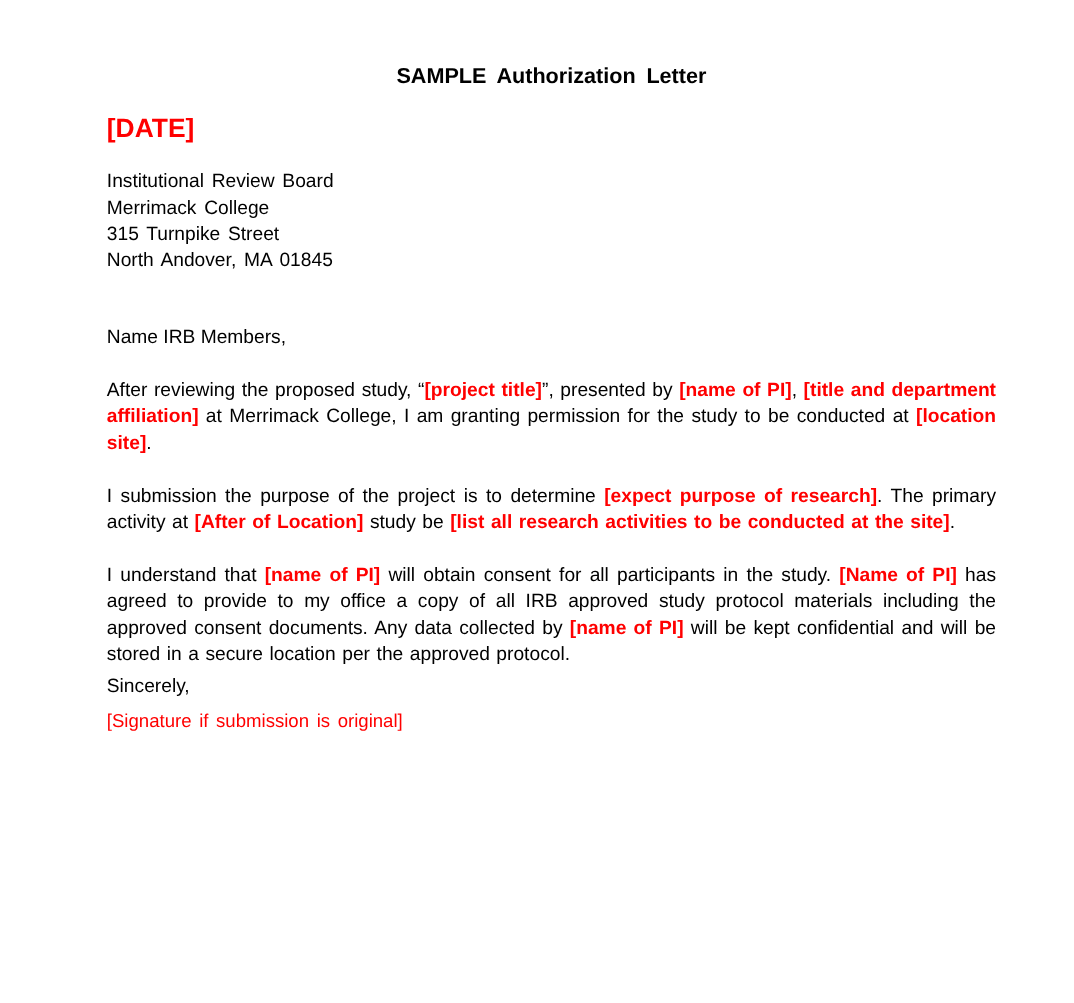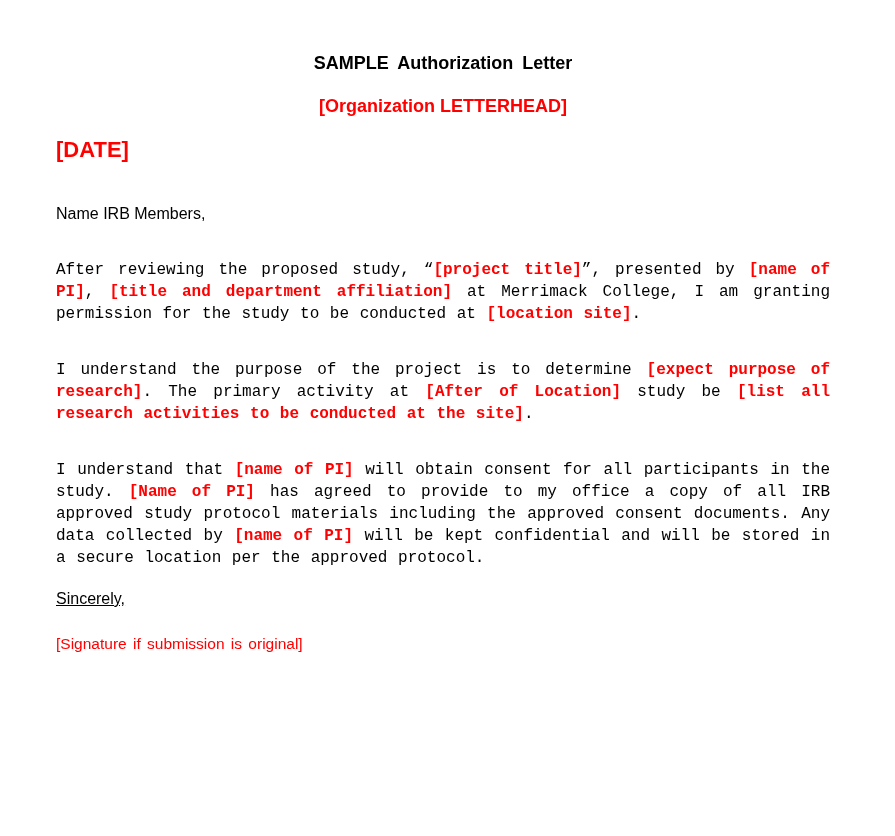--- a/index.html
+++ b/index.html
@@ -6,21 +6,21 @@
   * { box-sizing: border-box; }
   html, body { margin: 0; padding: 0; background: var(--paper); }
   .page {
     width: 892px;
     height: 836px;
     background: var(--paper);
     color: var(--ink);
     font-family: "Liberation Sans", sans-serif;
     font-size: 16px;
     line-height: 22px;
-    padding: 28px 62px 0 56px;
+    padding: 28px 62px 0 89px;
     overflow: hidden;
   }
   .doc-title {
     text-align: center;
     font-weight: bold;
     font-size: 18px;
     line-height: 22px;
     margin-top: 24px;
     word-spacing: 4px;
   }
@@ -36,52 +36,56 @@
     font-weight: bold;
     font-size: 22px;
     line-height: 22px;
     color: var(--red);
     margin-top: 22px;
   }
   .address { margin-top: 23px; }
   .address div { line-height: 22px; word-spacing: 2px; }
   .salutation { margin-top: 42px; }
   .para {
-    margin: 34px 0 0 0;
+    margin: 22px 0 0 0;
     text-align: justify;
     word-spacing: 1px;
-    font-family: Liberation Mono, monospace;
   }
   .para .ph { color: var(--red); font-weight: bold; }
-  .closing { margin-top: 19px; text-decoration: underline; }
-  .signature-block { margin-top: 22px; }
+  .closing { margin-top: 5px; }
+  .signature-block { margin-top: 6px; }
   .sig-line {
     color: var(--red);
     font-size: 15.5px;
     line-height: 23px;
     word-spacing: 2px;
   }
 </style>
 </head>
 <body>
 
 <div class="page">
 
   <div class="doc-title">SAMPLE Authorization Letter</div>
 
-  <div class="letterhead">[Organization LETTERHEAD]</div>
 
   <div class="date-line">[DATE]</div>
 
+  <div class="address">
+    <div>Institutional Review Board</div>
+    <div>Merrimack College</div>
+    <div>315 Turnpike Street</div>
+    <div>North Andover, MA 01845</div>
+  </div>
 
   <div class="salutation">Name IRB Members,</div>
 
   <p class="para"><span class="txt">After reviewing the proposed study, “</span><span class="ph">[project title]</span><span class="txt">”, presented by </span><span class="ph">[name of PI]</span><span class="txt">, </span><span class="ph">[title and department affiliation]</span><span class="txt"> at Merrimack College, I am granting permission for the study to be conducted at </span><span class="ph">[location site]</span><span class="txt">.</span></p>
 
-  <p class="para"><span class="txt">I understand the purpose of the project is to determine </span><span class="ph">[expect purpose of research]</span><span class="txt">. The primary activity at </span><span class="ph">[After of Location]</span><span class="txt"> study be </span><span class="ph">[list all research activities to be conducted at the site]</span><span class="txt">.</span></p>
+  <p class="para"><span class="txt">I submission the purpose of the project is to determine </span><span class="ph">[expect purpose of research]</span><span class="txt">. The primary activity at </span><span class="ph">[After of Location]</span><span class="txt"> study be </span><span class="ph">[list all research activities to be conducted at the site]</span><span class="txt">.</span></p>
 
 
   <p class="para"><span class="txt">I understand that </span><span class="ph">[name of PI]</span><span class="txt"> will obtain consent for all participants in the study. </span><span class="ph">[Name of PI]</span><span class="txt"> has agreed to provide to my office a copy of all IRB approved study protocol materials including the approved consent documents. Any data collected by </span><span class="ph">[name of PI]</span><span class="txt"> will be kept confidential and will be stored in a secure location per the approved protocol.</span></p>
 
   <div class="closing">Sincerely,</div>
 
   <div class="signature-block">
     <div class="sig-line">[Signature if submission is original]</div>
   </div>
 

